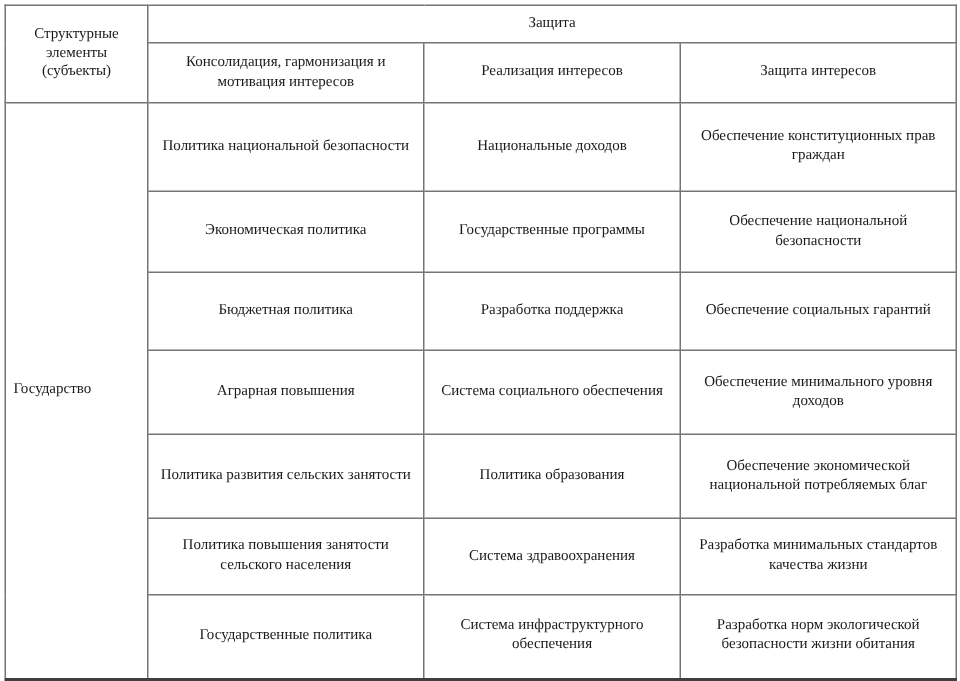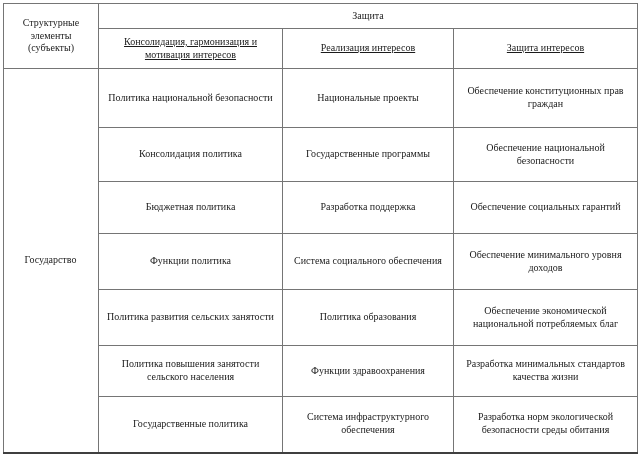--- a/index.html
+++ b/index.html
@@ -30,25 +30,25 @@
     text-align: center;
     vertical-align: middle;
     font-size: 10px;
     line-height: 1.28;
     padding: 2px 6px;
     font-weight: normal;
     overflow: hidden;
   }
   .matrix td.col-protection { padding: 2px 9px; }
   .matrix td.subject-cell {
-    text-align: center;
+    text-align: left;
     padding-left: 5px;
   }
   tr.hr1 { height: 25px; }
-  tr.hr2 { height: 40px; text-decoration: underline; }
+  tr.hr2 { height: 40px; }
   tr.r1 { height: 59px; }
   tr.r2 { height: 54px; }
   tr.r3 { height: 52px; }
   tr.r4 { height: 56px; }
   tr.r5 { height: 56px; }
   tr.r6 { height: 51px; }
   tr.r7 { height: 56px; }
 </style>
 </head>
 <body>
@@ -68,48 +68,48 @@
       </tr>
       <tr class="hr2">
         <td>Консолидация, гармонизация и мотивация интересов</td>
         <td>Реализация интересов</td>
         <td class="col-protection">Защита интересов</td>
       </tr>
 
       <tr class="r1">
         <td rowspan="7" class="subject-cell">Государство</td>
         <td>Политика национальной безопасности</td>
-        <td>Национальные проекты</td>
+        <td>Национальные доходов</td>
         <td class="col-protection">Обеспечение конституционных прав граждан</td>
       </tr>
       <tr class="r2">
-        <td>Консолидация политика</td>
+        <td>Экономическая политика</td>
         <td>Государственные программы</td>
         <td class="col-protection">Обеспечение национальной безопасности</td>
       </tr>
       <tr class="r3">
         <td>Бюджетная политика</td>
         <td>Разработка поддержка</td>
         <td class="col-protection">Обеспечение социальных гарантий</td>
       </tr>
       <tr class="r4">
-        <td>Функции политика</td>
+        <td>Аграрная повышения</td>
         <td>Система социального обеспечения</td>
         <td class="col-protection">Обеспечение минимального уровня доходов</td>
       </tr>
       <tr class="r5">
         <td>Политика развития сельских занятости</td>
         <td>Политика образования</td>
         <td class="col-protection">Обеспечение экономической национальной потребляемых благ</td>
       </tr>
       <tr class="r6">
         <td>Политика повышения занятости сельского населения</td>
-        <td>Функции здравоохранения</td>
+        <td>Система здравоохранения</td>
         <td class="col-protection">Разработка минимальных стандартов качества жизни</td>
       </tr>
       <tr class="r7">
         <td>Государственные политика</td>
         <td>Система инфраструктурного обеспечения</td>
-        <td class="col-protection">Разработка норм экологической безопасности среды обитания</td>
+        <td class="col-protection">Разработка норм экологической безопасности жизни обитания</td>
       </tr>
     </tbody>
   </table>
 </div>
 
 </body></html>

